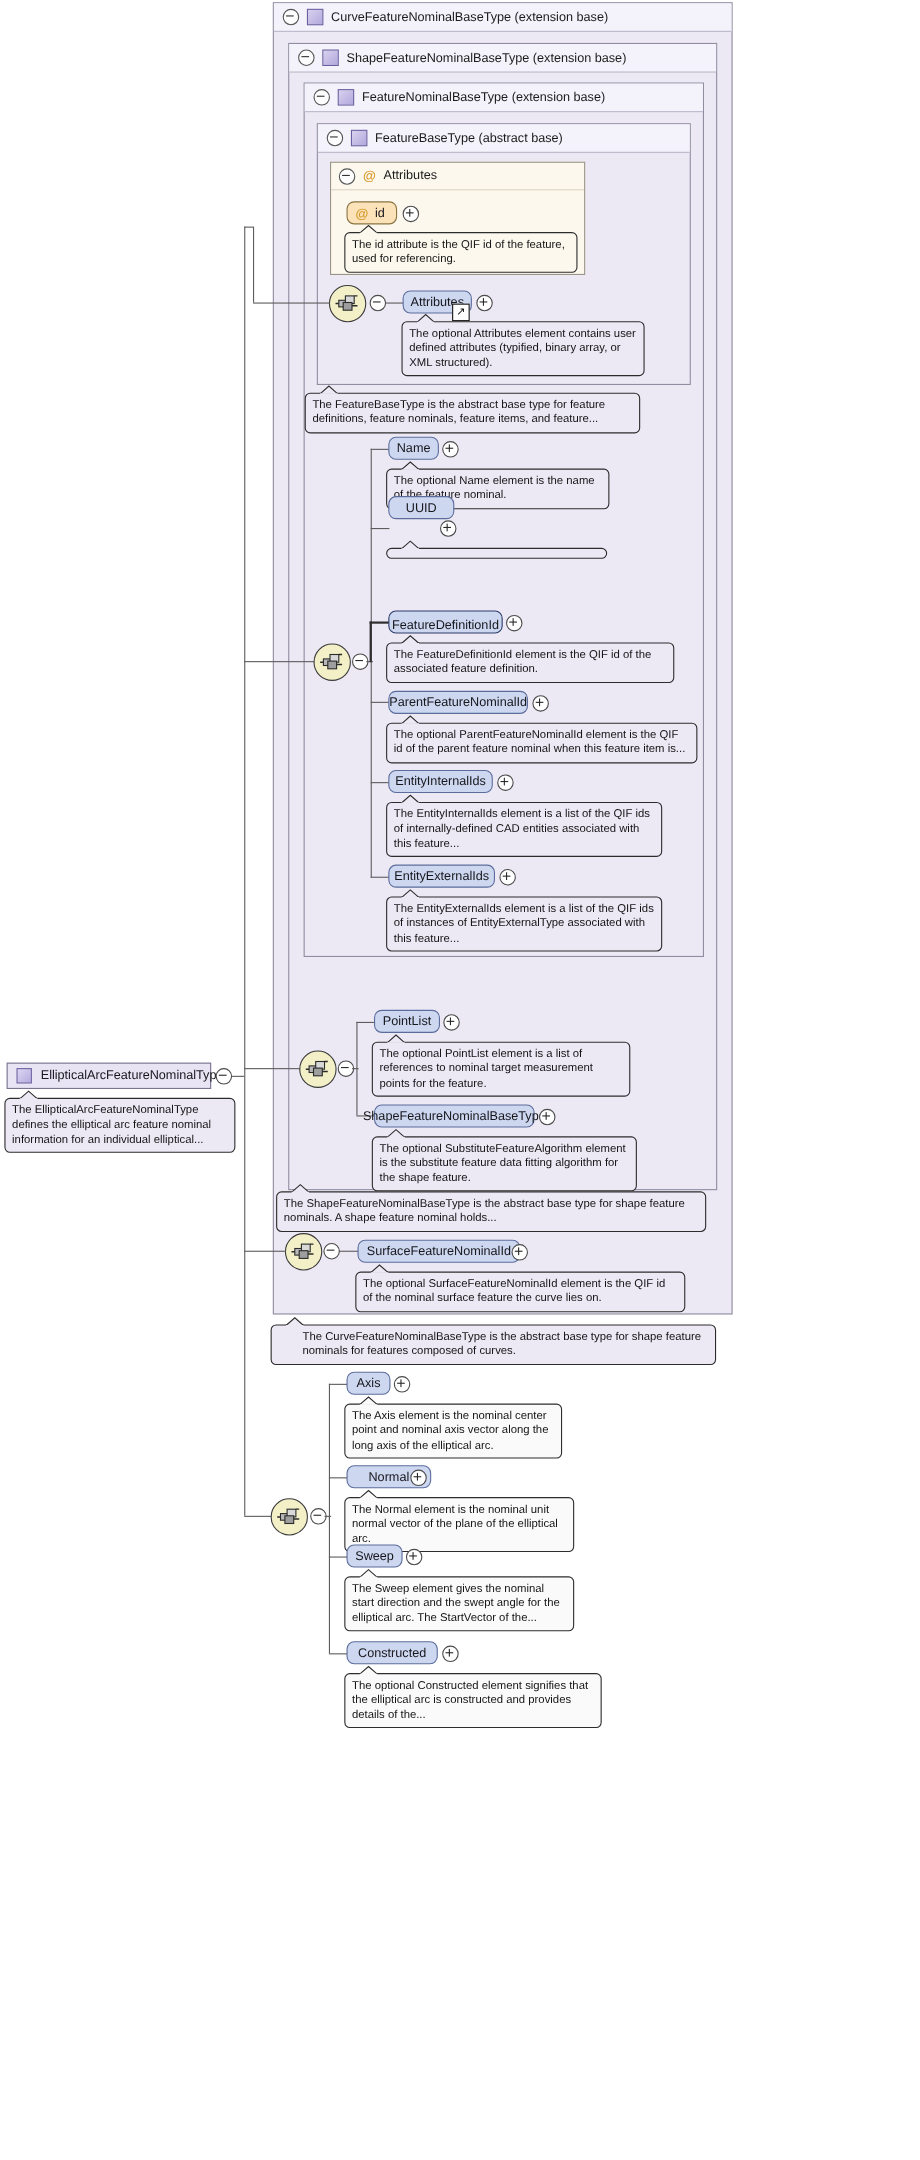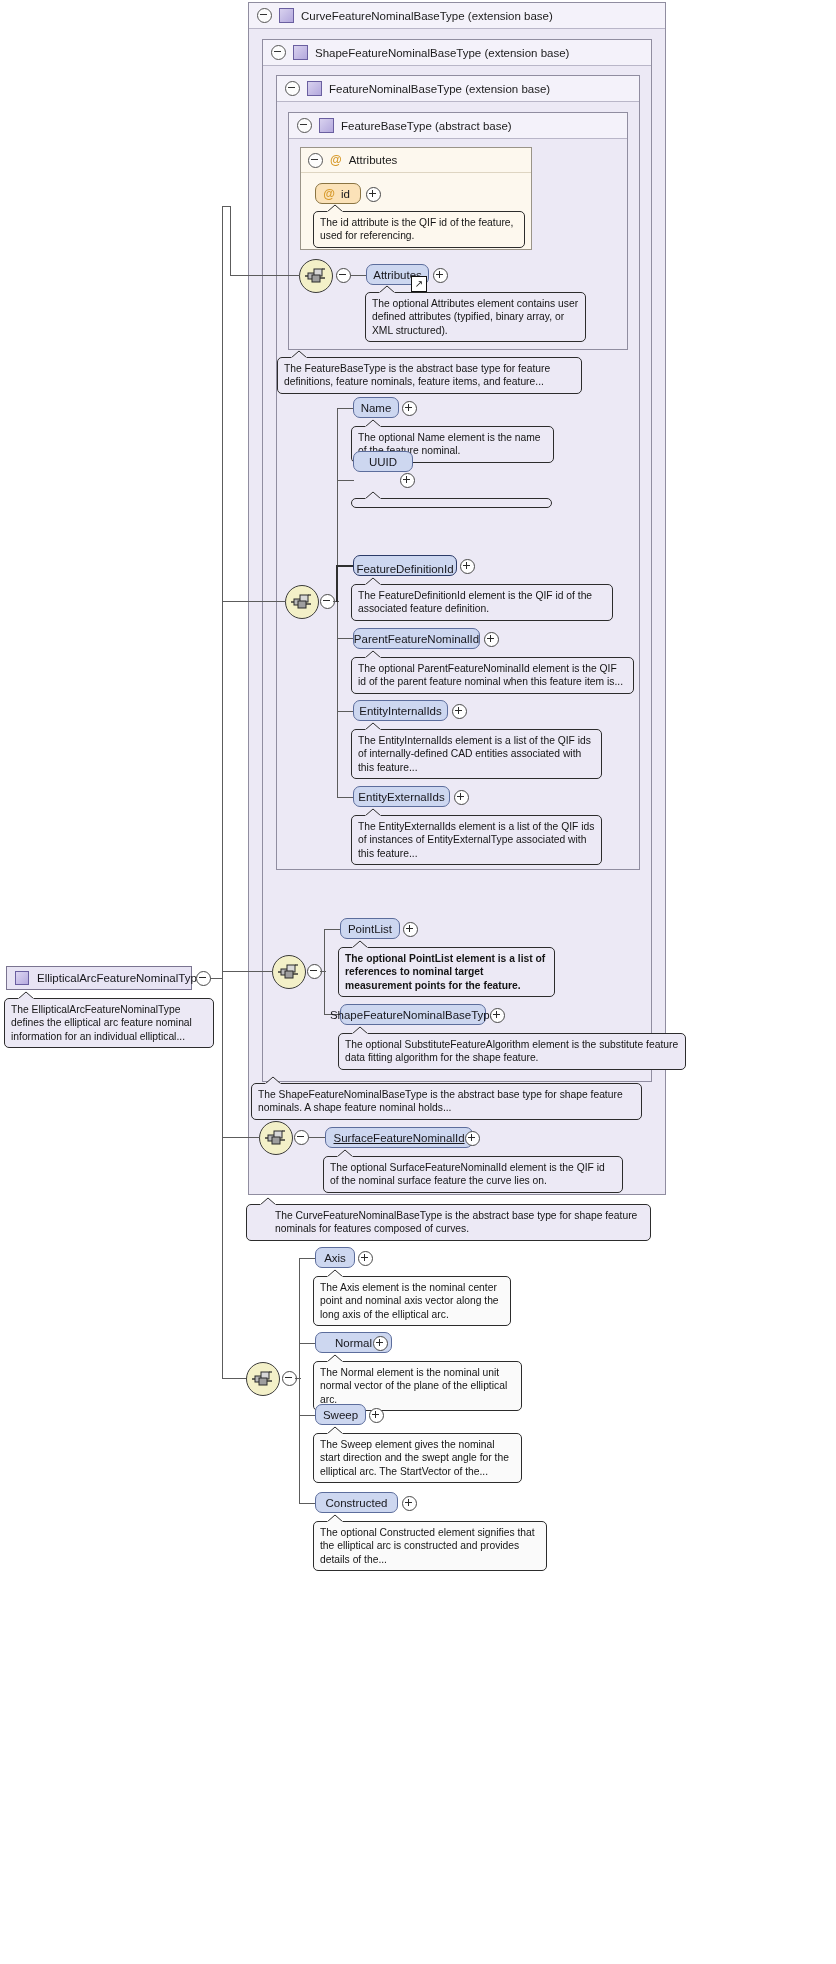--- a/index.html
+++ b/index.html
@@ -363,34 +363,34 @@
   <div class="tgl" style="left:307px; top:964px;"></div>
   <div class="ln v" style="left:324px; top:929px; height:42px;"></div>
   <div class="ln v" style="left:324px; top:971px; height:43px;"></div>
   <div class="ln h" style="left:320px; top:971px; width:6px;"></div>
 
   <div class="ln h" style="left:324px; top:929px; width:17px;"></div>
   <div class="node elem" style="left:340px; top:918px; width:60px;">
     <span>PointList</span>
   </div>
   <div class="tgl plus" style="left:403px; top:922px;"></div>
-  <div class="doc" style="left:338px; top:947px; width:217px;font-weight:bold;">
+  <div class="doc" style="left:338px; top:947px; width:235px;">
     <svg class="tail-svg" width="18" height="9" viewBox="0 0 18 9">
       <path d="M1 8 L9 1 L17 8" fill="#ece9f5" stroke="#2c2c2c" stroke-width="1"></path>
         <path d="M1 8.5 L17 8.5" stroke="#ece9f5" stroke-width="2"></path>
     </svg>
     <span>The optional PointList element is a list of references to nominal target measurement points for the feature.</span>
   </div>
 
   <div class="ln h" style="left:324px; top:1014px; width:17px;"></div>
   <div class="node elem" style="left:340px; top:1004px; width:146px;">
     <span>ShapeFeatureNominalBaseType</span>
   </div>
   <div class="tgl plus" style="left:490px; top:1008px;"></div>
-  <div class="doc" style="left:338px; top:1033px; width:348px;">
+  <div class="doc" style="left:338px; top:1033px; width:241px;">
     <svg class="tail-svg" width="18" height="9" viewBox="0 0 18 9">
       <path d="M1 8 L9 1 L17 8" fill="#ece9f5" stroke="#2c2c2c" stroke-width="1"></path>
         <path d="M1 8.5 L17 8.5" stroke="#ece9f5" stroke-width="2"></path>
     </svg>
     <span>The optional SubstituteFeatureAlgorithm element is the substitute feature data fitting algorithm for the shape feature.</span>
   </div>
 
   <div class="doc" style="left:251px; top:1083px; width:391px;">
     <svg class="tail-svg" width="18" height="9" viewBox="0 0 18 9">
       <path d="M1 8 L9 1 L17 8" fill="#ece9f5" stroke="#2c2c2c" stroke-width="1"></path>
@@ -405,21 +405,21 @@
       <rect x="4" y="7" width="7" height="6" fill="#b9b9b9" stroke="#2b2b2b" stroke-width="1"></rect>
       <rect x="10" y="3" width="8" height="7" fill="#d8d8d8" stroke="#2b2b2b" stroke-width="1"></rect>
       <rect x="8" y="9" width="8" height="7" fill="#9e9e9e" stroke="#2b2b2b" stroke-width="1"></rect>
       <line x1="16" y1="12" x2="21" y2="12" stroke="#2b2b2b" stroke-width="1.4"></line>
       <line x1="18" y1="3" x2="21" y2="3" stroke="#2b2b2b" stroke-width="1.2"></line>
     </svg>
   </div>
   <div class="tgl" style="left:294px; top:1130px;"></div>
   <div class="ln h" style="left:308px; top:1137px; width:18px;"></div>
 
-  <div class="node elem" style="left:325px; top:1127px; width:148px;text-decoration:underline;">
+  <div class="node elem" style="left:325px; top:1127px; width:148px;">
     <span>SurfaceFeatureNominalId</span>
   </div>
   <div class="tgl plus" style="left:465px; top:1131px;"></div>
   <div class="doc" style="left:323px; top:1156px; width:300px;">
     <svg class="tail-svg" width="18" height="9" viewBox="0 0 18 9">
       <path d="M1 8 L9 1 L17 8" fill="#ece9f5" stroke="#2c2c2c" stroke-width="1"></path>
         <path d="M1 8.5 L17 8.5" stroke="#ece9f5" stroke-width="2"></path>
     </svg>
     <span>The optional SurfaceFeatureNominalId element is the QIF id of the nominal surface feature the curve lies on.</span>
   </div>

